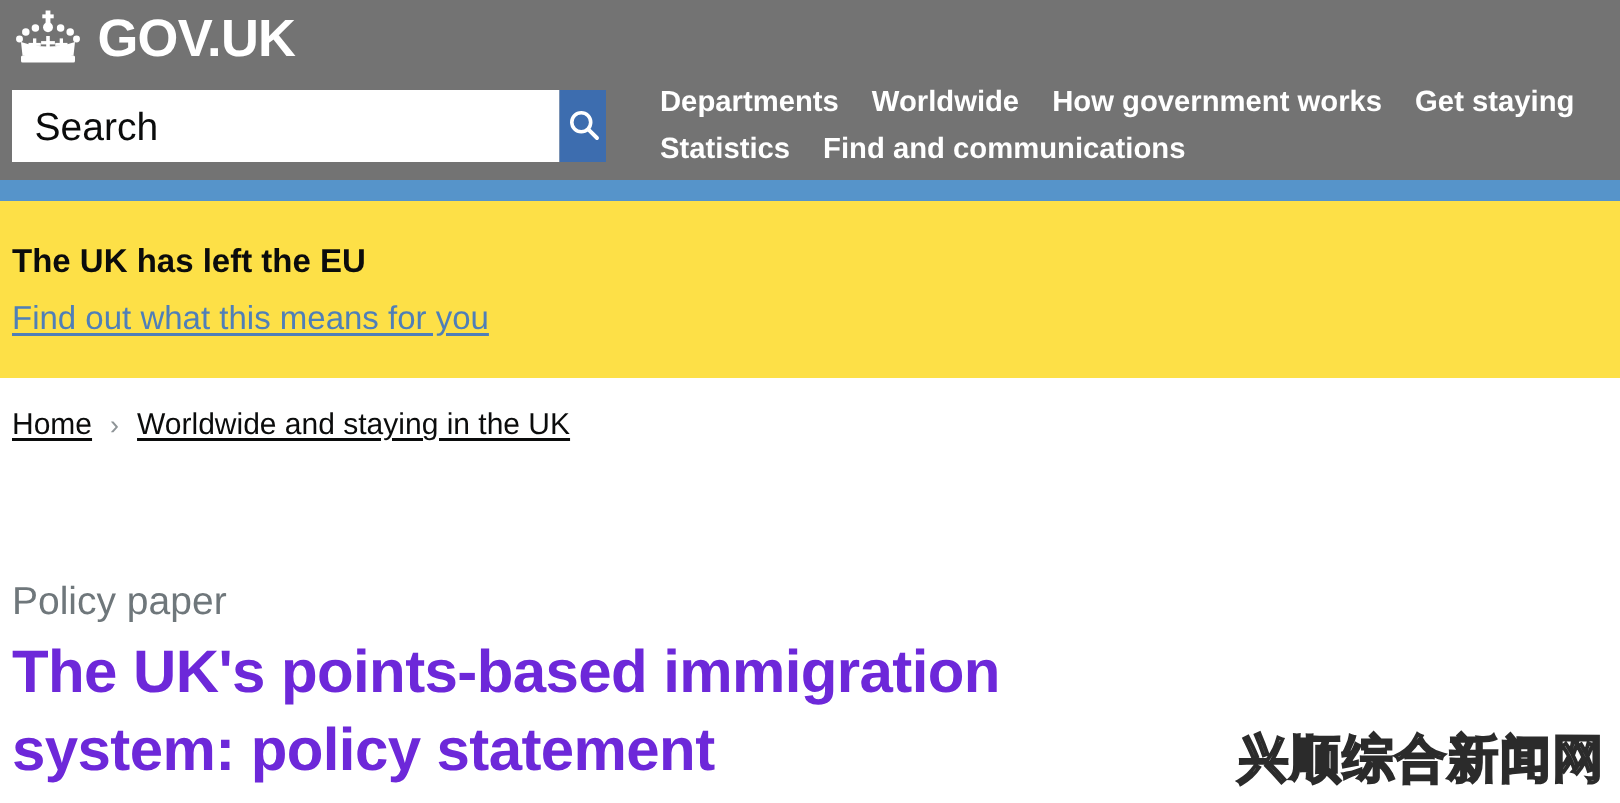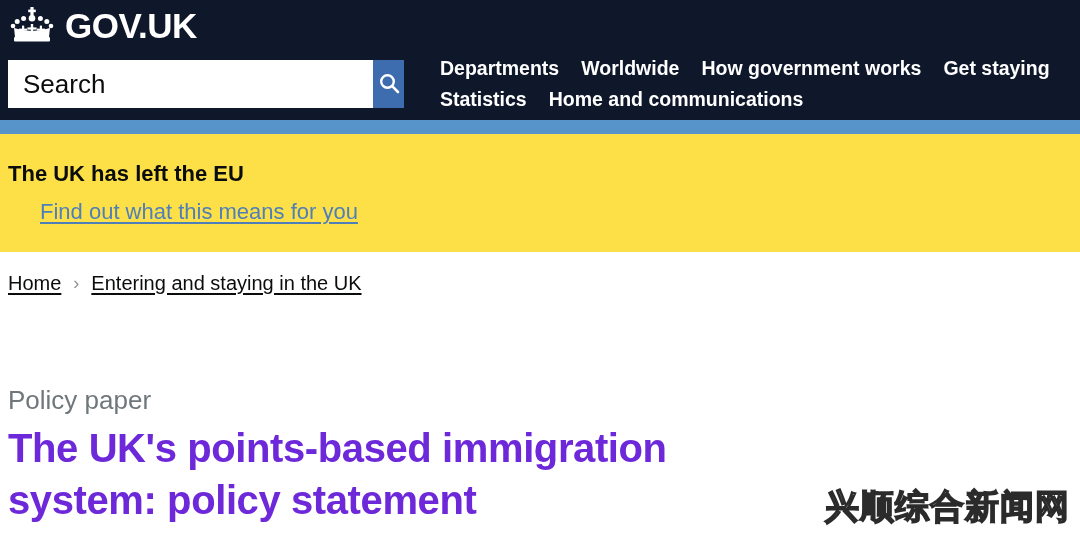--- a/index.html
+++ b/index.html
@@ -7,21 +7,21 @@
     width:1080px; height:535px;
     background:#ffffff;
     font-family:"Liberation Sans", sans-serif;
     overflow:hidden;
   }
   body { position:relative; }
 
   
   .header {
     position:absolute; left:0; top:0; width:1080px; height:120px;
-    background:#0f172a;
+    background:#737373;
   }
   .brand {
     position:absolute; left:8px; top:6px;
     display:flex; align-items:center; gap:9px;
   }
   .crown { width:48px; height:40px; display:block; }
   .brand-name {
     color:#ffffff; font-size:35px; font-weight:700;
     letter-spacing:-0.5px; line-height:40px;
     font-family:"Liberation Sans", sans-serif;
@@ -70,21 +70,20 @@
   .eu-title {
     position:absolute; left:8px; top:26px;
     font-size:22px; font-weight:700; color:#0b0c0c;
     line-height:28px; font-family:"Liberation Sans", sans-serif;
   }
   .eu-link {
     position:absolute; left:8px; top:64px;
     font-size:22px; color:#4f7fb8; line-height:28px;
     text-decoration:underline; text-underline-offset:3px;
     font-family:"Liberation Sans", sans-serif;
-    margin-left:32px;
   }
 
   
   .breadcrumb {
     position:absolute; left:8px; top:270px;
     display:flex; white-space:nowrap;
   }
   .crumb {
     font-size:20px; color:#0b0c0c; line-height:26px;
     text-decoration:underline; text-underline-offset:3px;
@@ -169,34 +168,34 @@
 
   <nav class="nav">
     <div class="nav-row">
       <a class="nav-link" href="#">Departments</a>
       <a class="nav-link" href="#">Worldwide</a>
       <a class="nav-link" href="#">How government works</a>
       <a class="nav-link" href="#">Get staying</a>
     </div>
     <div class="nav-row">
       <a class="nav-link" href="#">Statistics</a>
-      <a class="nav-link" href="#">Home and communications</a>
+      <a class="nav-link" href="#">Find and communications</a>
     </div>
   </nav>
 </div>
 
 <div class="stripe"></div>
 
 <div class="eu-banner">
   <div class="eu-title">The UK has left the EU</div>
   <a class="eu-link" href="#">Find out what this means for you</a>
 </div>
 
 <div class="breadcrumb">
   <a class="crumb" href="#">Home</a>
   <span class="crumb-sep">›</span>
-  <a class="crumb" href="#">Entering and staying in the UK</a>
+  <a class="crumb" href="#">Worldwide and staying in the UK</a>
 </div>
 
 <div class="doc-type">Policy paper</div>
 <h1 class="doc-title">The UK's points-based immigration system: policy statement</h1>
 
 <div class="watermark">兴顺综合新闻网</div>
 
 </body></html>

